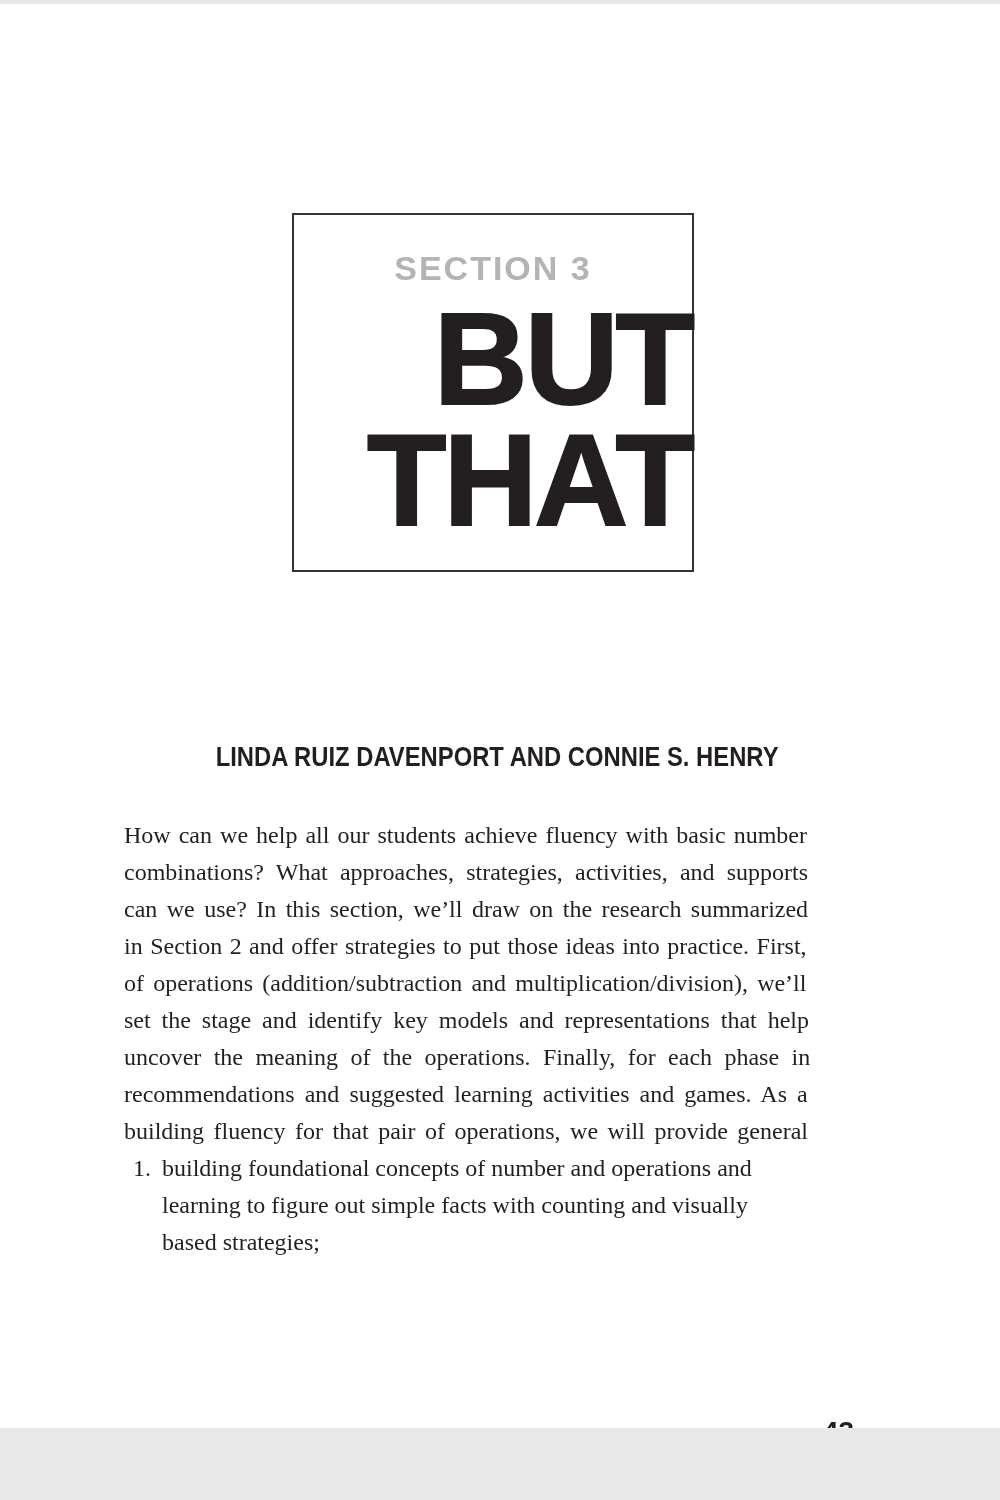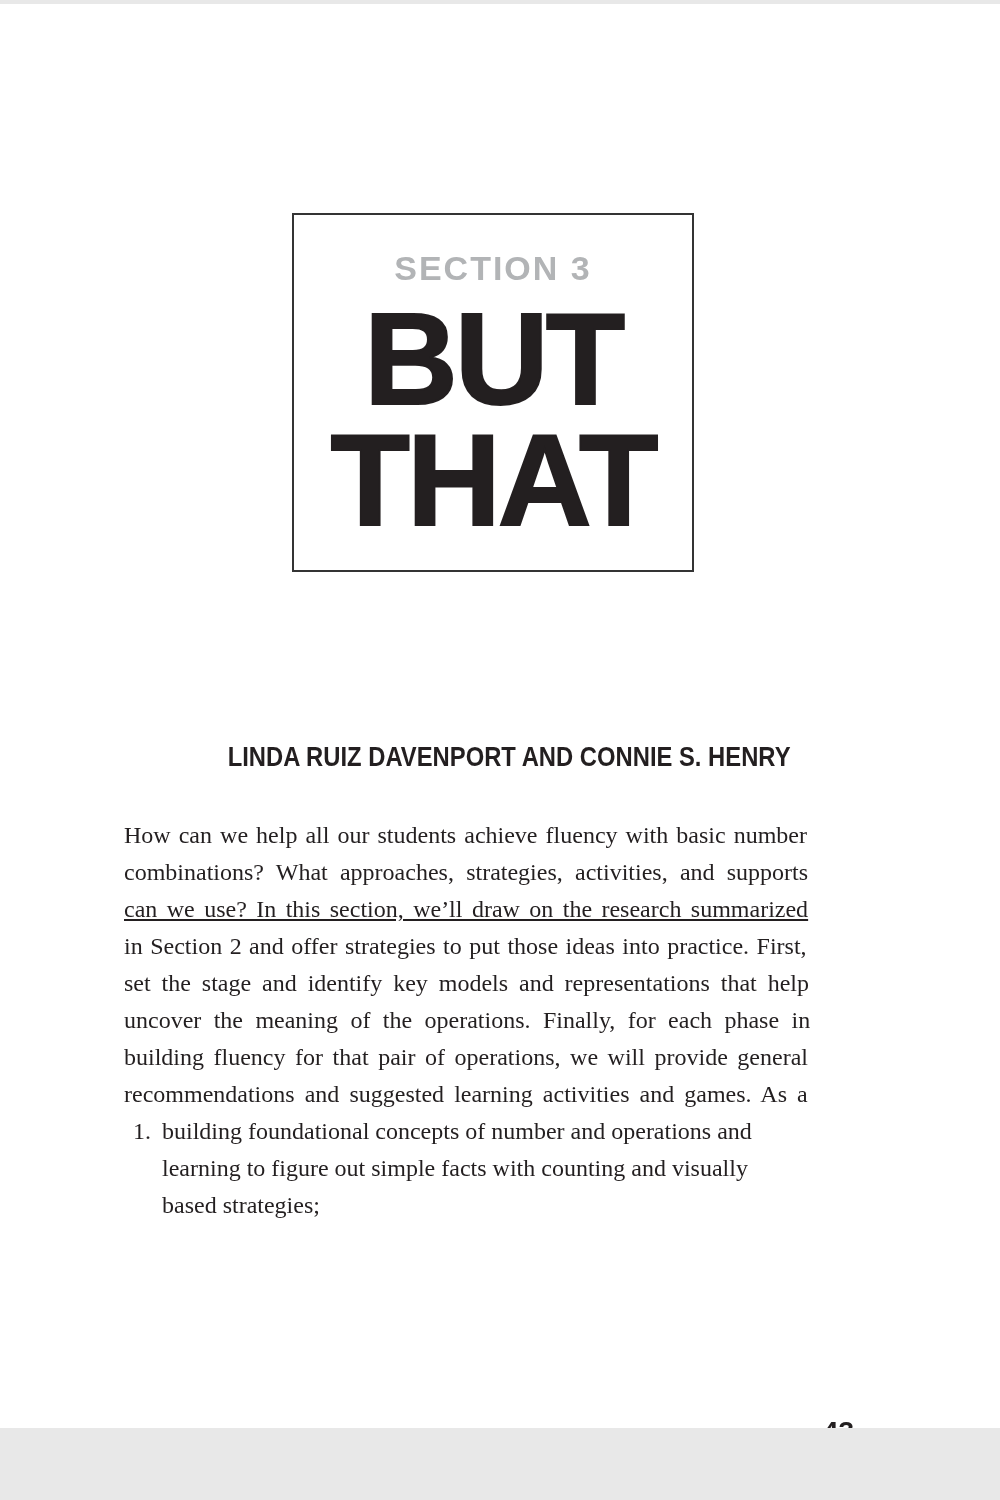--- a/index.html
+++ b/index.html
@@ -40,21 +40,21 @@
     font-weight: bold;
     font-size: 34px;
     letter-spacing: 2px;
     color: var(--gray);
   }
   .big-title {
     position: absolute;
     top: 84px;
     left: 0;
     width: 100%;
-    text-align: center;
+    text-align: right;
     font-family: "Liberation Sans", sans-serif;
     font-weight: bold;
     font-size: 130px;
     line-height: 121px;
     letter-spacing: -3px;
     color: var(--ink);
     -webkit-text-stroke: 2px var(--ink);
   }
 
   
@@ -64,21 +64,21 @@
     top: 619px;
     width: 738px;
     text-align: center;
     font-weight: bold;
     font-size: 36px;
     line-height: 49px;
     color: var(--gray);
   }
   .author {
     position: absolute;
-    left: 140px;
+    left: 128px;
     top: 737px;
     width: 738px;
     text-align: center;
     color: var(--ink);
   }
   .author .squeeze {
     display: inline-block;
     font-weight: bold;
     font-size: 28px;
     letter-spacing: 0px;
@@ -133,26 +133,27 @@
 
 
   <div class="author">
     <span class="squeeze">LINDA RUIZ DAVENPORT AND CONNIE S. HENRY</span>
   </div>
 
   <div class="body-text">
     <div class="paragraph">
         <div class="jline" style="word-spacing: 2.04545px;"><span>How can we help all our students achieve fluency with basic number</span></div>
         <div class="jline" style="word-spacing: 6.23177px;"><span>combinations? What approaches, strategies, activities, and supports</span></div>
-        <div class="jline" style="word-spacing: 3.42756px; text-decoration: underline;"><span>can we use? In this section, we’ll draw on the research summarized</span></div>
+        <div class="jline" style="word-spacing: 3.42756px;"><span>can we use? In this section, we’ll draw on the research summarized</span></div>
         <div class="jline" style="word-spacing: 1.48828px;"><span>in Section 2 and offer strategies to put those ideas into practice. First,</span></div>
+        <div class="jline" style="word-spacing: 3.18125px;"><span>of operations (addition/subtraction and multiplication/division), we’ll</span></div>
         <div class="jline" style="word-spacing: 4.92031px;"><span>set the stage and identify key models and representations that help</span></div>
         <div class="jline" style="word-spacing: 6.38906px;"><span>uncover the meaning of the operations. Finally, for each phase in</span></div>
+        <div class="jline" style="word-spacing: 4.07227px;"><span>recommendations and suggested learning activities and games. As a</span></div>
         <div class="jline" style="word-spacing: 3.54844px;"><span>building fluency for that pair of operations, we will provide general</span></div>
-        <div class="jline" style="word-spacing: 4.07227px;"><span>recommendations and suggested learning activities and games. As a</span></div>
       </div>
 
     <div class="list-item">
       <span class="list-marker">1.</span>
       <div class="list-lines">
           <div class="lline"><span>building foundational concepts of number and operations and</span></div>
           <div class="lline"><span>learning to figure out simple facts with counting and visually</span></div>
           <div class="lline"><span>based strategies;</span></div>
         </div>
     </div>

